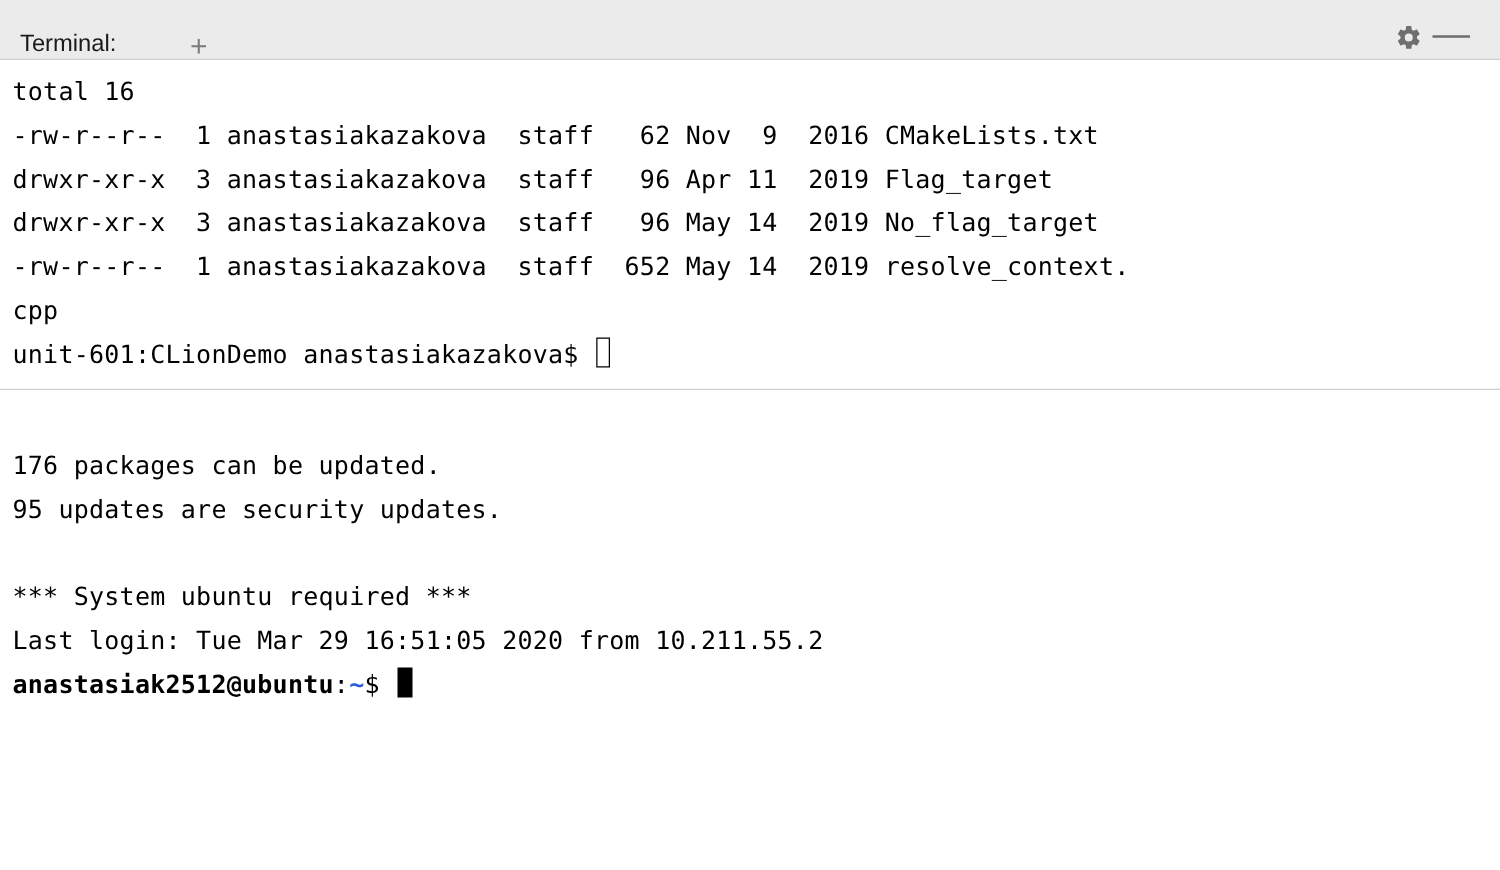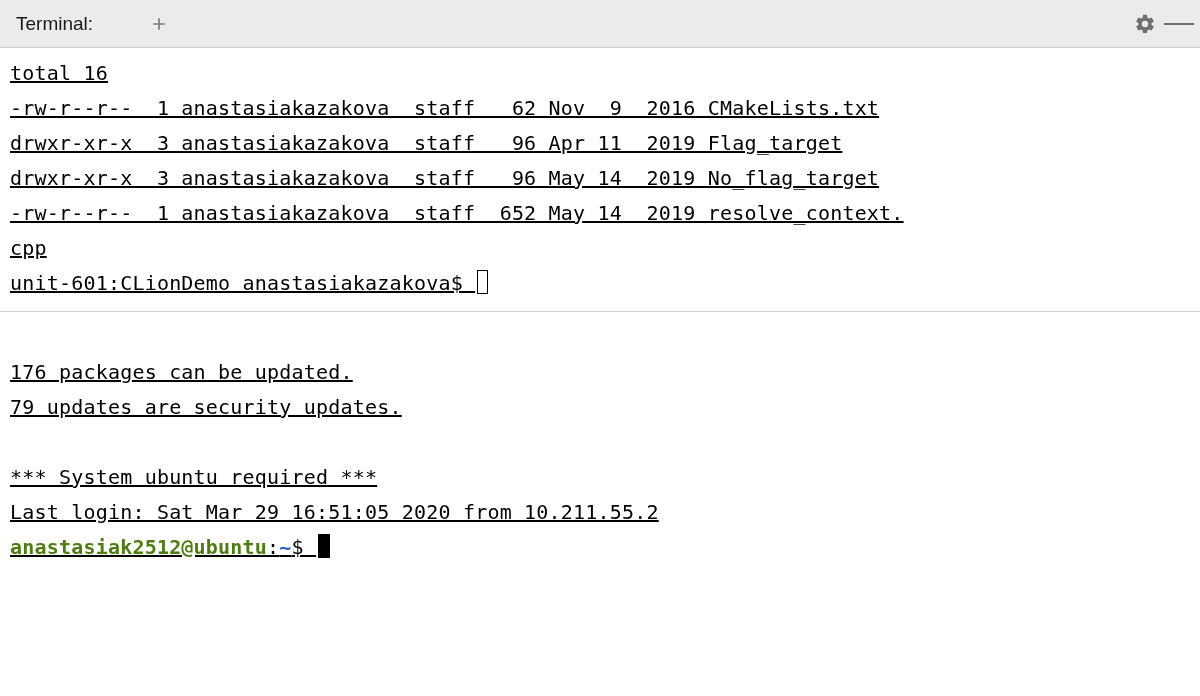--- a/index.html
+++ b/index.html
@@ -9,22 +9,22 @@
       font-family: Menlo, Monaco, Consolas, monospace;
       font-size: 20px;
       background: #ffffff;
       overflow: hidden;
     }
     .header {
       background: #ebebeb;
       border-bottom: 1px solid #d0d0d0;
       height: 48px;
       display: flex;
-      align-items: center;
-      padding: 0 4px 0 16px;
+      align-items: flex-end;
+      padding: 0 22px 0 16px;
     }
     .header-title {
       font-family: -apple-system, "Helvetica Neue", Arial, sans-serif;
       font-size: 19px;
       color: #1a1a1a;
       margin-right: 18px;
     }
     .tab {
       font-family: -apple-system, "Helvetica Neue", Arial, sans-serif;
       font-size: 19px;
@@ -76,21 +76,20 @@
       font-size: 30px;
       line-height: 1;
       padding-bottom: 4px;
     }
     .pane {
       white-space: pre;
       padding: 8px 18px 6px 10px;
       line-height: 1.75;
       color: #000000;
       letter-spacing: 0.2px;
-      text-decoration: underline;
     }
     .divider {
       border-top: 1px solid #d0d0d0;
       margin-top: 4px;
     }
     .cursor-outline {
       display: inline-block;
       border: 1px solid #000;
       width: 11px;
       height: 24px;
@@ -102,21 +101,21 @@
     .cursor-block {
       display: inline-block;
       background: #000;
       width: 12px;
       height: 24px;
       vertical-align: text-bottom;
       margin-left: 2px;
       position: relative;
       top: -1px;
     }
-    .p-green { color: #4d7c0f; font-weight: bold; }
+    .p-green { color: #000000; font-weight: bold; }
     .p-blue  { color: #2a5cdd; font-weight: bold; }
     .p-plain { color: #000; }
   </style>
 </head>
 <body>
 
 <div class="header">
   <div class="header-title">Terminal:</div>
   <div class="plus">
     <svg viewBox="0 0 24 24">
@@ -137,17 +136,17 @@
 <span>drwxr-xr-x  3 anastasiakazakova  staff   96 Apr 11  2019 Flag_target</span>
 <span>drwxr-xr-x  3 anastasiakazakova  staff   96 May 14  2019 No_flag_target</span>
 <span>-rw-r--r--  1 anastasiakazakova  staff  652 May 14  2019 resolve_context.</span>
 <span>cpp</span>
 <span>unit-601:CLionDemo anastasiakazakova$ </span><span class="cursor-outline"></span></div>
 
 <div class="divider"></div>
 
 <div class="pane"><span></span>
 <span>176 packages can be updated.</span>
-<span>79 updates are security updates.</span>
+<span>95 updates are security updates.</span>
 <span></span>
 <span>*** System ubuntu required ***</span>
-<span>Last login: Sat Mar 29 16:51:05 2020 from 10.211.55.2</span>
+<span>Last login: Tue Mar 29 16:51:05 2020 from 10.211.55.2</span>
 <span class="p-green">anastasiak2512@ubuntu</span><span class="p-plain">:</span><span class="p-blue">~</span><span class="p-plain">$ </span><span class="cursor-block"></span></div>
 
 </body></html>

